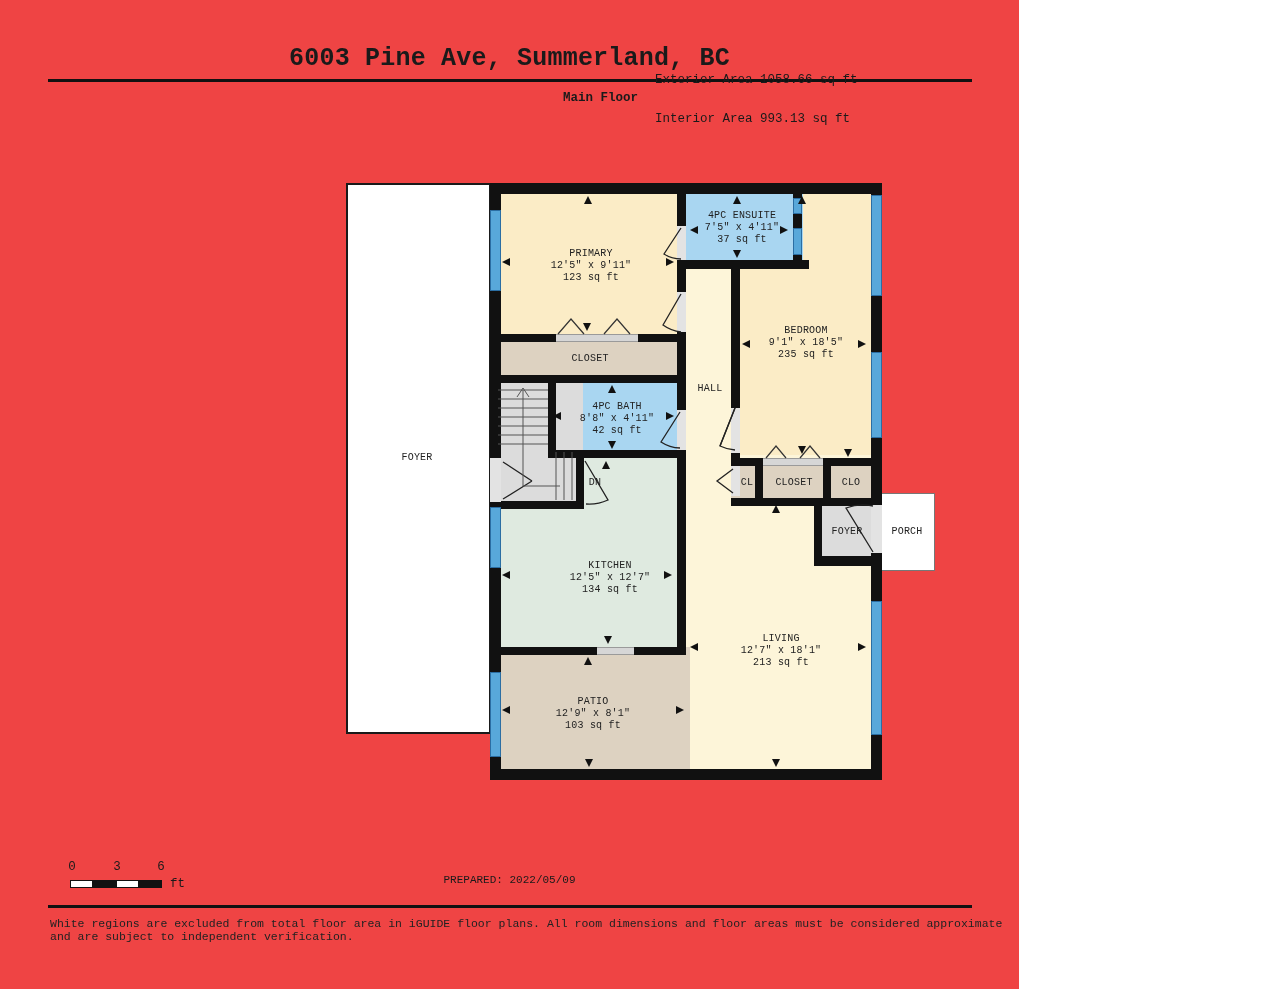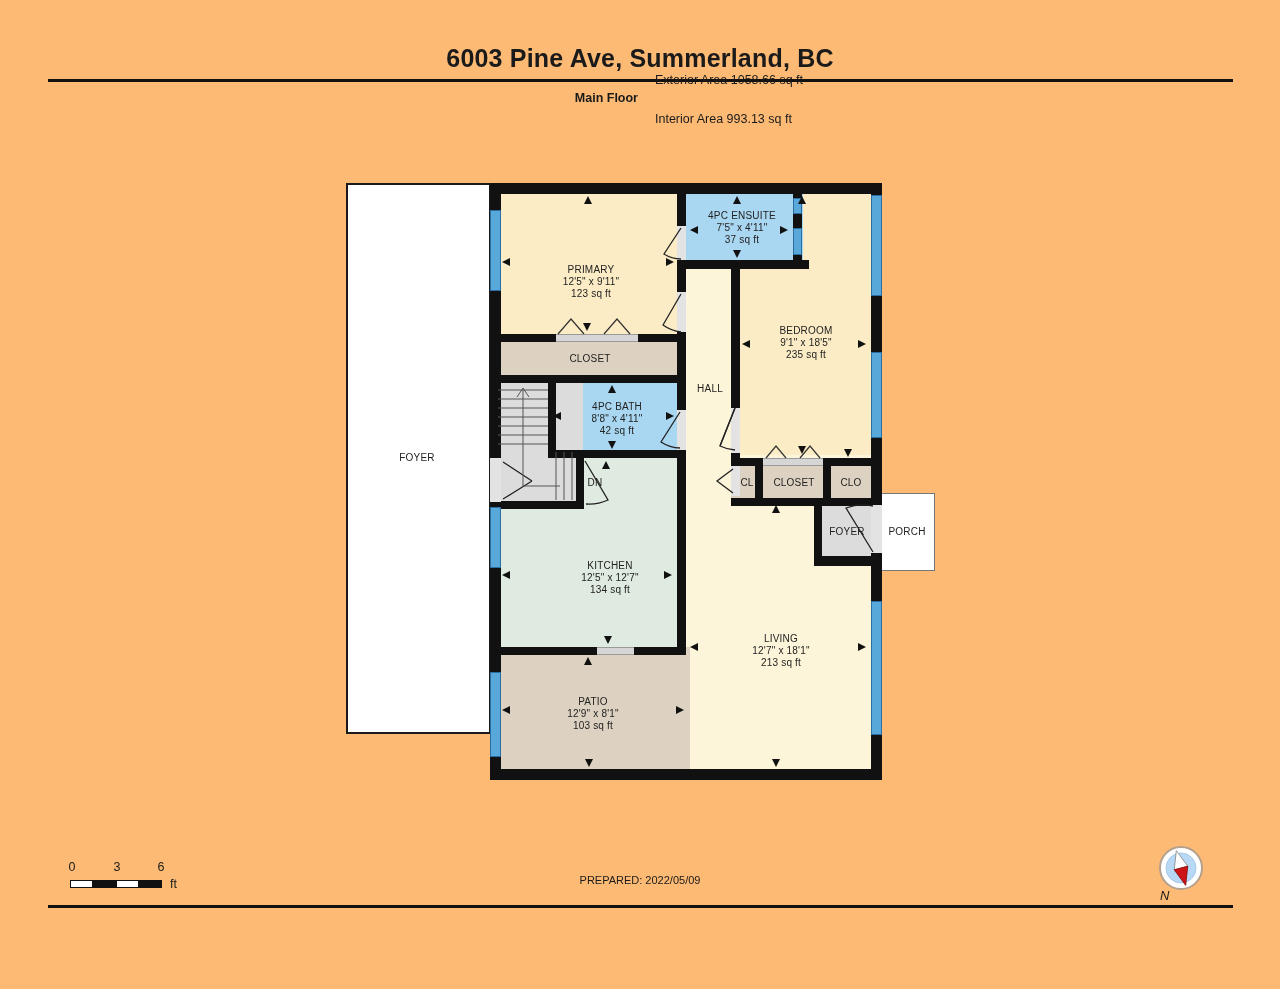--- a/index.html
+++ b/index.html
@@ -1,17 +1,17 @@
 <!DOCTYPE html>
 <html><head>
 <meta charset="utf-8">
 <style>
   html,body{margin:0;padding:0;background:#fff;}
-  .page{position:relative;width:1280px;height:989px;background:#fdba74;
-        font-family:Liberation Sans, sans-serif;color:#1a1a1a;overflow:hidden;}
+  .page{position:relative;width:1019px;height:989px;background:#ef4444;
+        font-family:Liberation Mono, monospace;color:#1a1a1a;overflow:hidden;}
   
   .title{position:absolute;left:0;right:0;top:44px;text-align:center;font-size:25px;font-weight:bold;letter-spacing:.2px;}
   .rule{position:absolute;left:48px;right:47px;height:3px;background:#111;}
   .floorlbl{position:absolute;left:433px;top:91px;width:205px;text-align:right;font-size:12.5px;font-weight:bold;}
   .areatxt{position:absolute;left:655px;font-size:12.5px;}
   
   .room{position:absolute;box-sizing:border-box;}
   .wall{position:absolute;background:#111;}
   .gap{position:absolute;background:#e3e3e3;}
   .opening{position:absolute;background:#d6d6d6;border-top:1px solid #9a9a9a;border-bottom:1px solid #9a9a9a;box-sizing:border-box;}
@@ -163,21 +163,21 @@
   <div class="ar up" style="left:584px;top:657px"></div>
   <div class="ar left" style="left:502px;top:706px"></div>
   <div class="ar right" style="left:676px;top:706px"></div>
   <div class="ar down" style="left:585px;top:759px"></div>
   <div class="ar down" style="left:844px;top:449px"></div>
   <div class="ar up" style="left:772px;top:505px"></div>
   <div class="ar left" style="left:690px;top:643px"></div>
   <div class="ar right" style="left:858px;top:643px"></div>
   <div class="ar down" style="left:772px;top:759px"></div>
 
-  <div class="rlabel" style="left:591px;top:264px">
+  <div class="rlabel" style="left:591px;top:248px">
     <div>PRIMARY</div>
     <div>12'5" x 9'11"</div>
     <div>123 sq ft</div>
   </div>
   <div class="rlabel" style="left:742px;top:210px">
     <div>4PC ENSUITE</div>
     <div>7'5" x 4'11"</div>
     <div>37 sq ft</div>
   </div>
   <div class="rlabel" style="left:806px;top:325px">
@@ -220,14 +220,15 @@
   <div class="ticklbl" style="left:161px;top:860px">6</div>
   <div class="seg" style="left:70px;top:880px;background:#fff;"></div>
   <div class="seg" style="left:93px;top:880px;background:#111;"></div>
   <div class="seg" style="left:116px;top:880px;background:#fff;"></div>
   <div class="seg" style="left:139px;top:880px;background:#111;"></div>
   <div class="unitlbl" style="left:170px;top:877px">ft</div>
 
   <div class="prepared">PREPARED: 2022/05/09</div>
   <div class="northlbl">N</div>
   <div class="rule" style="top:905px"></div>
+  <div class="disclaimer">White regions are excluded from total floor area in iGUIDE floor plans. All room dimensions and floor areas must be considered approximate and are subject to independent verification.</div>
 
 </div>
 
 </body></html>

